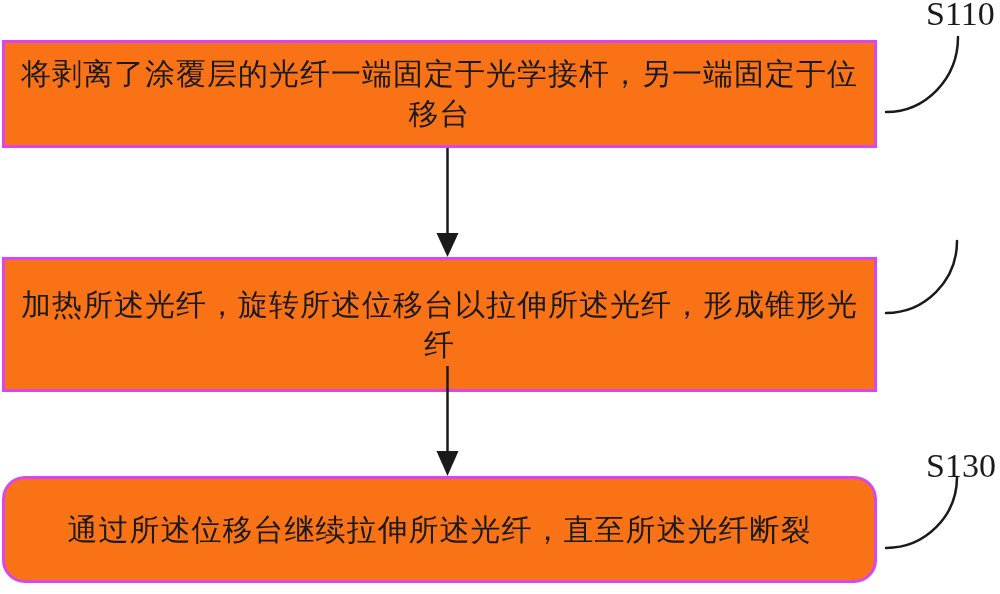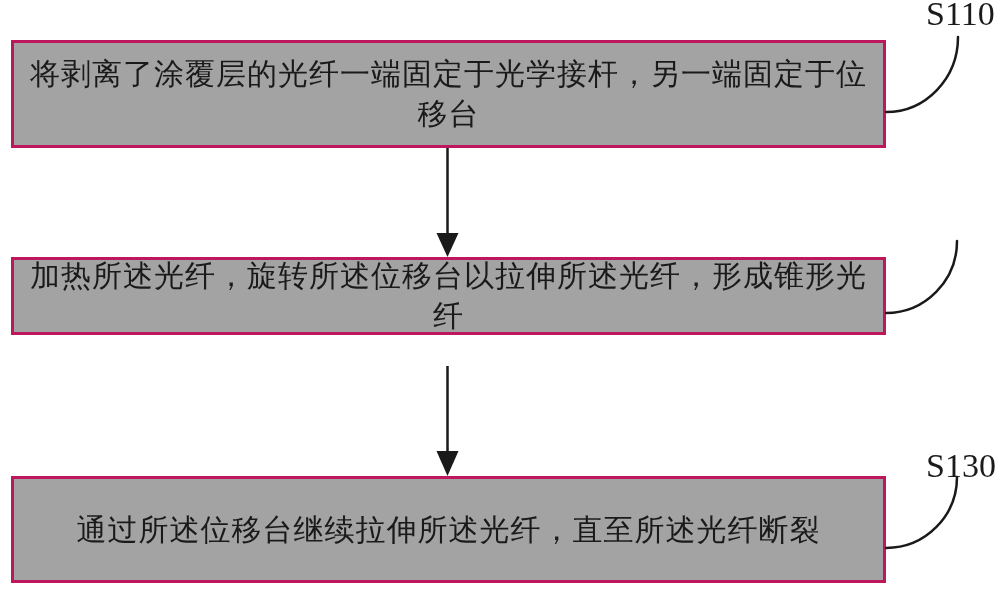--- a/index.html
+++ b/index.html
@@ -18,32 +18,32 @@
   .connector-layer {
     position: absolute;
     left: 0;
     top: 0;
     width: 1000px;
     height: 594px;
     pointer-events: none;
   }
   .step-box {
     position: absolute;
-    left: 11px;
+    left: 2px;
     width: 875px;
     box-sizing: border-box;
-    border: 3px solid #be185d;
-    background: #a3a3a3;
+    border: 3px solid #d946ef;
+    background: #f97316;
     display: flex;
     align-items: center;
     justify-content: center;
   }
   .step-box-1 { top: 40px;  height: 108px; }
-  .step-box-2 { top: 257px; height: 78px; }
-  .step-box-3 { top: 476px; height: 107px; }
+  .step-box-2 { top: 257px; height: 135px; }
+  .step-box-3 { top: 476px; height: 107px; border-radius: 23px; }
   .step-text {
     font-size: 30px;
     line-height: 40px;
     letter-spacing: 1px;
     color: #1a1a1a;
     text-align: center;
     white-space: pre-line;
     padding: 0 14px;
   }
   .step-label {

